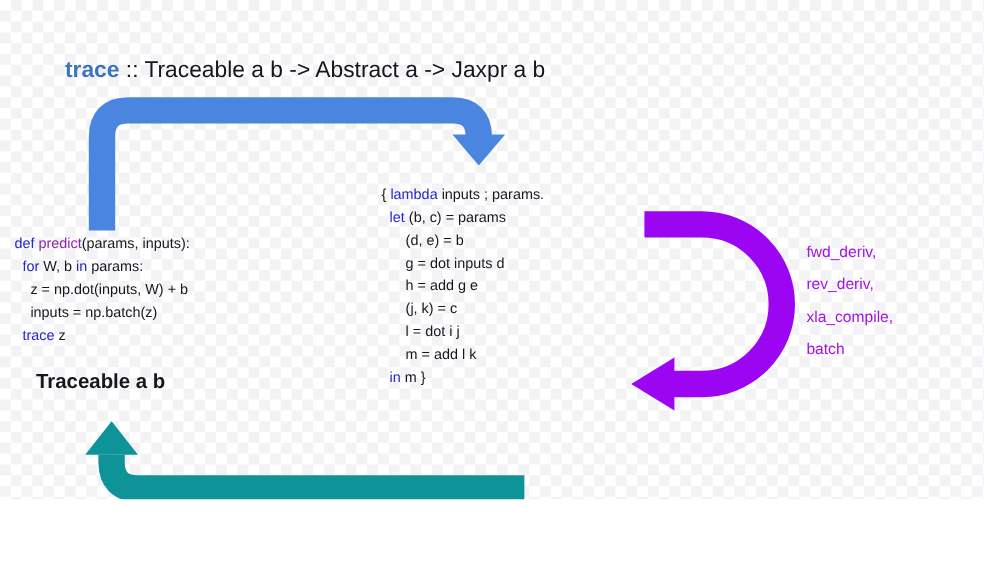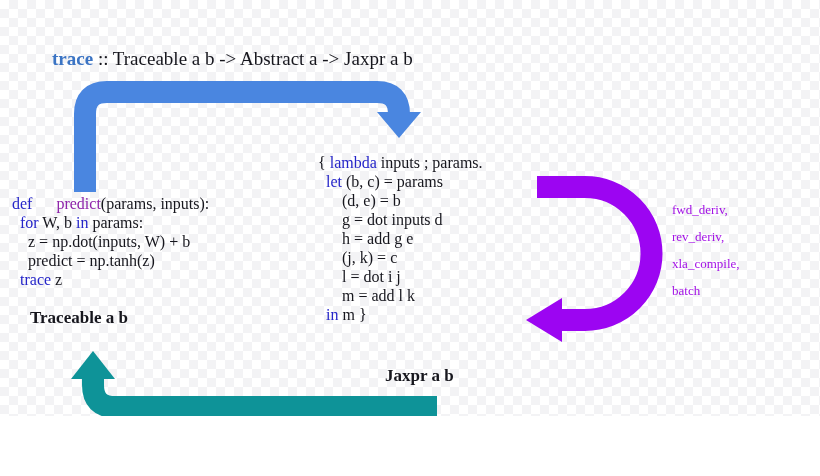--- a/index.html
+++ b/index.html
@@ -1,36 +1,36 @@
 <!DOCTYPE html>
 <html><head>
 <meta charset="utf-8">
 <style>
   html,body { margin:0; padding:0; }
   .canvas {
     position: relative;
     width: 820px;
     height: 416px;
     overflow: hidden;
-    font-family: Liberation Serif, serif;
+    font-family: Liberation Sans, sans-serif;
     background:
       repeating-conic-gradient(#f3f3f5 0% 25%, #ffffff 0% 50%);
     background-size: 18px 18px;
     color: #16161d;
   }
   .abs { position:absolute; }
   svg.arrows { position:absolute; inset:0; width:820px; height:476px; }
 
   .title { font-size:19px; white-space:pre; }
   .title .kw { color:#3b74c4; font-weight:bold; }
 
-  .code { font-size:16px; line-height:19px; }
+  .code { font-size:12px; line-height:19px; }
   .code-line { white-space:pre; }
   .tok-kw { color:#2525c9; }
-  .tok-fn { color:#8e24aa;margin-left:20px; }
+  .tok-fn { color:#8e24aa; }
 
   .type-label { font-size:17px; font-weight:bold; white-space:pre; }
 
   .transforms { font-size:13px; line-height:27px; color:#a312e6; }
   .transforms div { white-space:pre; }
 
   .sig-bottom { font-size:21px; white-space:pre; }
   .sig-bottom .kw { color:#0d9094; font-weight:bold; }
 </style>
 </head>
@@ -57,39 +57,38 @@
   </svg>
 
   <div class="abs title" style="left:33px; top:26px;">
     <span class="kw">trace</span><span> :: Traceable a b -&gt; Abstract a -&gt; Jaxpr a b</span>
   </div>
 
   <div class="abs code" style="left:12px; top:194px;">
       <div class="code-line"><span class="tok-kw">def</span><span> </span><span class="tok-fn">predict</span><span>(params, inputs):</span></div>
       <div class="code-line"><span>  </span><span class="tok-kw">for</span><span> W, b </span><span class="tok-kw">in</span><span> params:</span></div>
       <div class="code-line"><span>    z = np.dot(inputs, W) + b</span></div>
-      <div class="code-line"><span>    predict = np.tanh(z)</span></div>
+      <div class="code-line"><span>    inputs = np.batch(z)</span></div>
       <div class="code-line"><span>  </span><span class="tok-kw">trace</span><span> z</span></div>
     </div>
 
   <div class="abs type-label" style="left:30px; top:308px;">Traceable a b</div>
 
   <div class="abs code" style="left:318px; top:153px;">
       <div class="code-line"><span>{ </span><span class="tok-kw">lambda</span><span> inputs ; params.</span></div>
       <div class="code-line"><span>  </span><span class="tok-kw">let</span><span> (b, c) = params</span></div>
       <div class="code-line"><span>      (d, e) = b</span></div>
       <div class="code-line"><span>      g = dot inputs d</span></div>
       <div class="code-line"><span>      h = add g e</span></div>
       <div class="code-line"><span>      (j, k) = c</span></div>
       <div class="code-line"><span>      l = dot i j</span></div>
       <div class="code-line"><span>      m = add l k</span></div>
       <div class="code-line"><span>  </span><span class="tok-kw">in</span><span> m }</span></div>
     </div>
 
-  <div class="abs type-label" style="left:385px; top:366px;">Jaxpr a b</div>
 
   <div class="abs transforms" style="left:672px; top:196px;">
     <div>fwd_deriv,</div>
     <div>rev_deriv,</div>
     <div>xla_compile,</div>
     <div>batch</div>
   </div>
 
   <div class="abs sig-bottom" style="left:100px; top:440px;">
     <span class="kw">lift</span><span> :: Jaxpr a b -&gt; Traceable a b</span>

